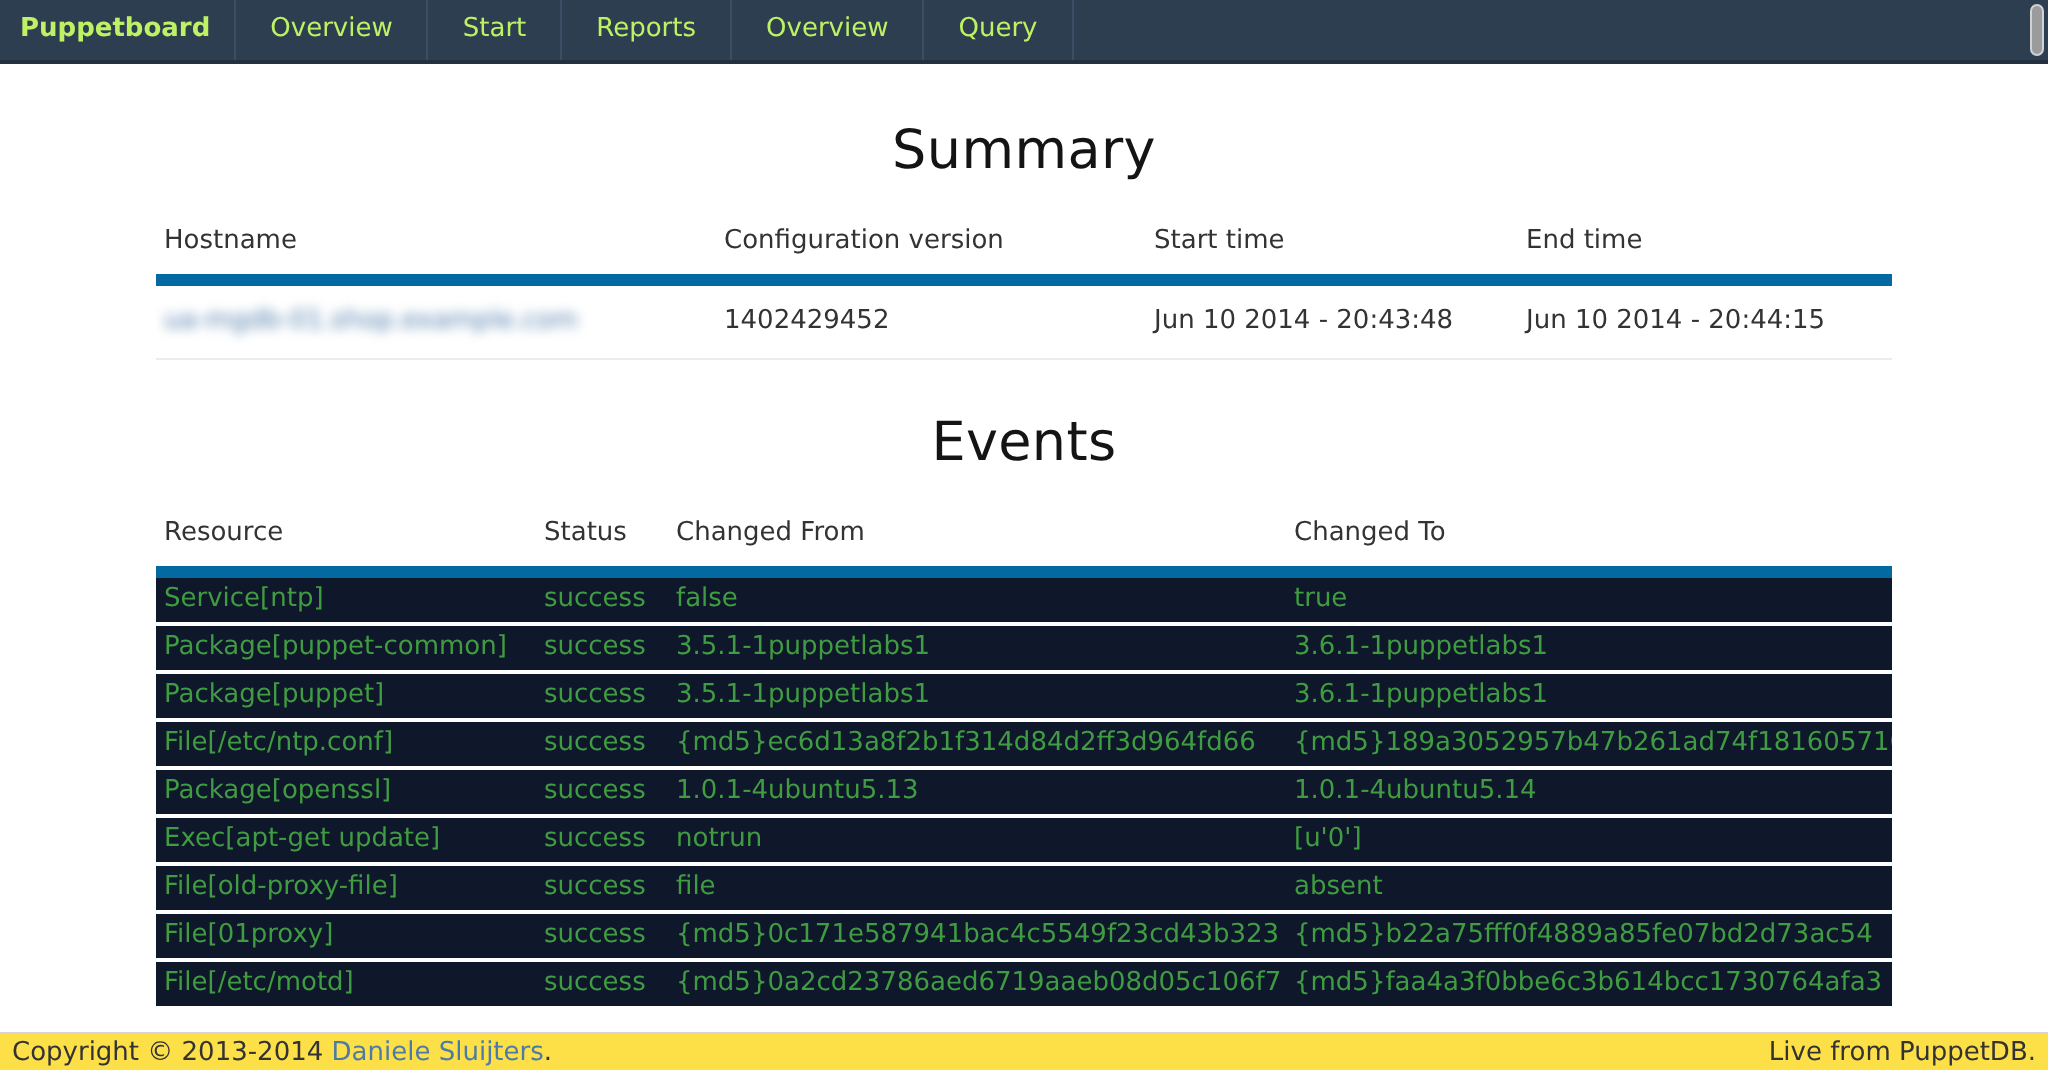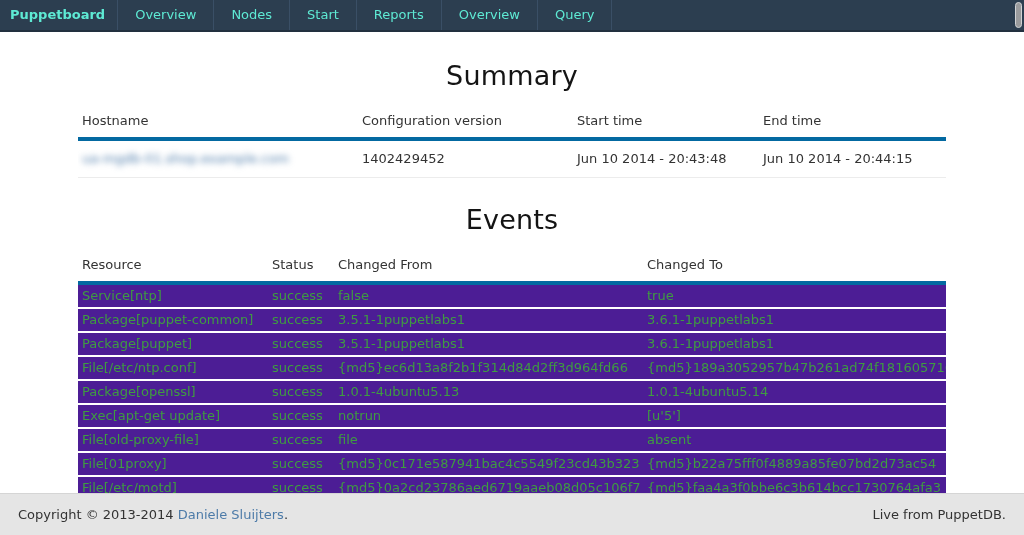--- a/index.html
+++ b/index.html
@@ -18,21 +18,21 @@
     background: #2c3e50;
     border-bottom: 2px solid #22303f;
     display: flex;
     align-items: stretch;
     flex: 0 0 auto;
   }
   .nav-brand, .nav-item {
     display: flex;
     align-items: center;
     padding: 0 17px;
-    color: #5eead4;
+    color: #bef264;
     font-size: 13px;
     text-decoration: none;
     border-right: 1px solid #3a4f66;
     cursor: pointer;
     line-height: 30px;
     height: 30px;
   }
   .nav-brand { font-weight: bold; padding: 0 12px 0 10px; }
 
   
@@ -47,21 +47,21 @@
     text-align: center;
   }
   h2.events-title { margin-top: 26px; }
 
   table { width: 100%; border-collapse: collapse; font-size: 13px; color: #333; table-layout: fixed; }
   th {
     text-align: left;
     font-weight: 400;
     color: #333;
     padding: 6px 8px 9px 4px;
-    border-bottom: 4px solid #0369a1;
+    border-bottom: 6px solid #0369a1;
     white-space: nowrap;
     overflow: hidden;
   }
 
   
   .summary-table td {
     padding: 10px 8px 11px 4px;
     border-bottom: 1px solid #ececec;
     white-space: nowrap;
     overflow: hidden;
@@ -72,41 +72,41 @@
   .hostname-link {
     color: #4f7dab;
     text-decoration: none;
     filter: blur(3px);
     cursor: pointer;
   }
 
   
   .events-table td {
     padding: 3px 8px 4px 4px;
-    background: #4c1d95;
+    background: #0f172a;
     border-bottom: 2px solid #ffffff;
     color: #3f9c41;
     white-space: nowrap;
     overflow: hidden;
   }
   .events-table tr td:first-child { }
   .col-resource { width: 190px; }
   .col-status { width: 66px; }
   .col-from { width: 309px; }
 
   
   .footer {
     flex: 0 0 auto;
-    height: 42px;
-    background: #e5e5e5;
+    height: 19px;
+    background: #fde047;
     border-top: 1px solid #d5d5d5;
     display: flex;
     align-items: center;
     justify-content: space-between;
-    padding: 0 18px;
+    padding: 0 6px;
     font-size: 13px;
     color: #333;
   }
   .footer a { color: #4d7ba8; text-decoration: none; cursor: pointer; }
 
   
   .scrollbar-thumb {
     position: absolute;
     top: 2px;
     right: 2px;
@@ -119,21 +119,20 @@
   }
 </style>
 </head>
 <body>
 
 <div class="page">
 
   <nav class="navbar">
     <a class="nav-brand">Puppetboard</a>
     <a class="nav-item">Overview</a>
-    <a class="nav-item">Nodes</a>
     <a class="nav-item">Start</a>
     <a class="nav-item">Reports</a>
     <a class="nav-item">Overview</a>
     <a class="nav-item">Query</a>
   </nav>
 
   <div class="scrollbar-thumb"></div>
 
   <div class="content">
     <div class="container">
@@ -200,21 +199,21 @@
           <tr>
             <td>Package[openssl]</td>
             <td>success</td>
             <td>1.0.1-4ubuntu5.13</td>
             <td>1.0.1-4ubuntu5.14</td>
           </tr>
           <tr>
             <td>Exec[apt-get update]</td>
             <td>success</td>
             <td>notrun</td>
-            <td>[u'5']</td>
+            <td>[u'0']</td>
           </tr>
           <tr>
             <td>File[old-proxy-file]</td>
             <td>success</td>
             <td>file</td>
             <td>absent</td>
           </tr>
           <tr>
             <td>File[01proxy]</td>
             <td>success</td>

